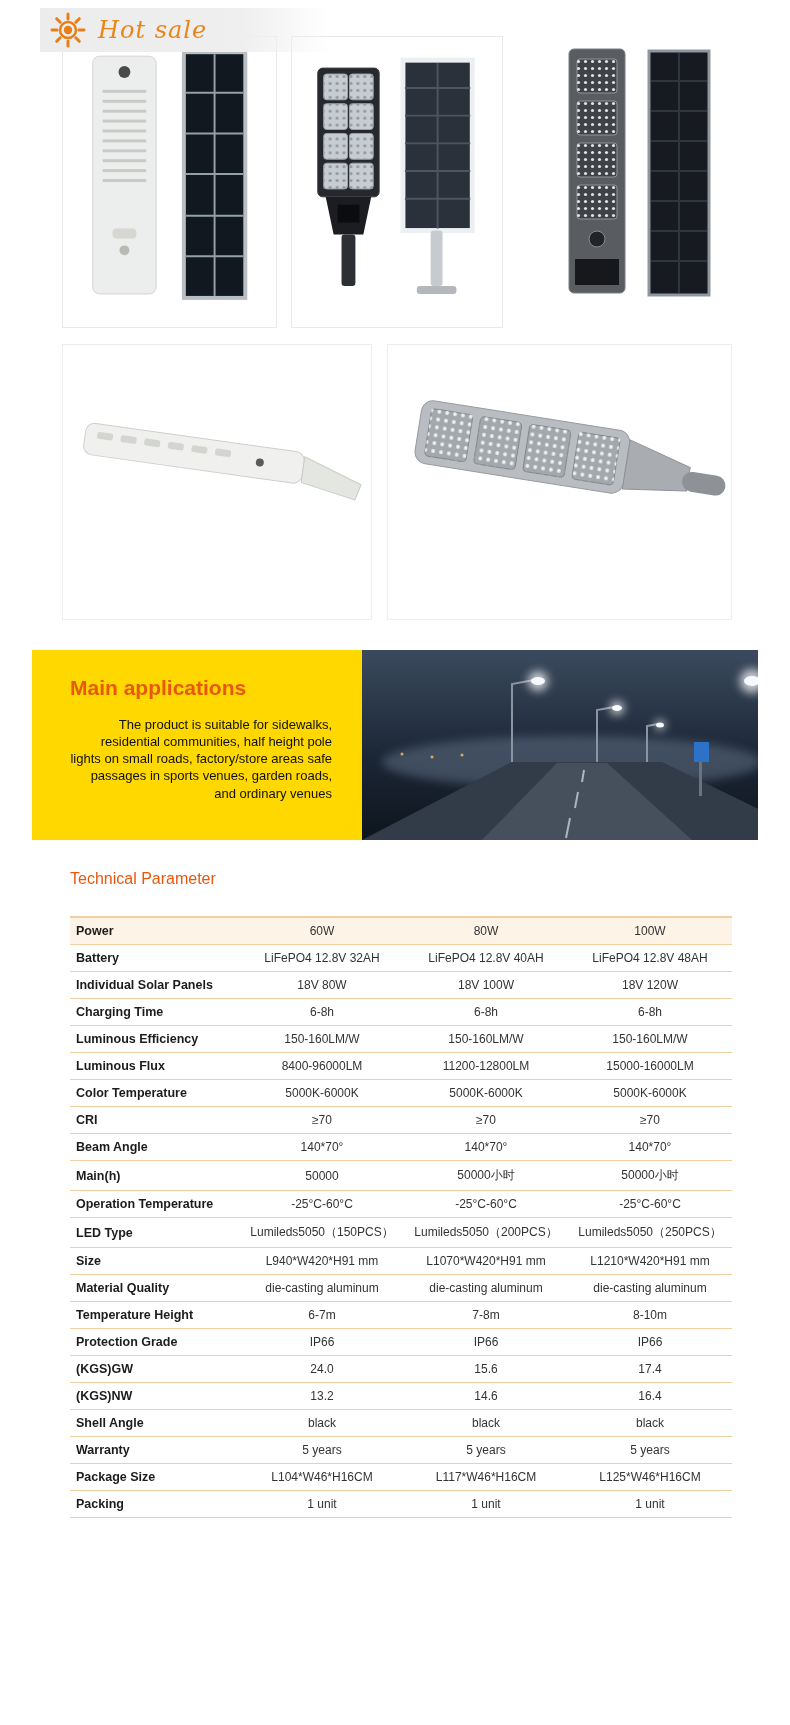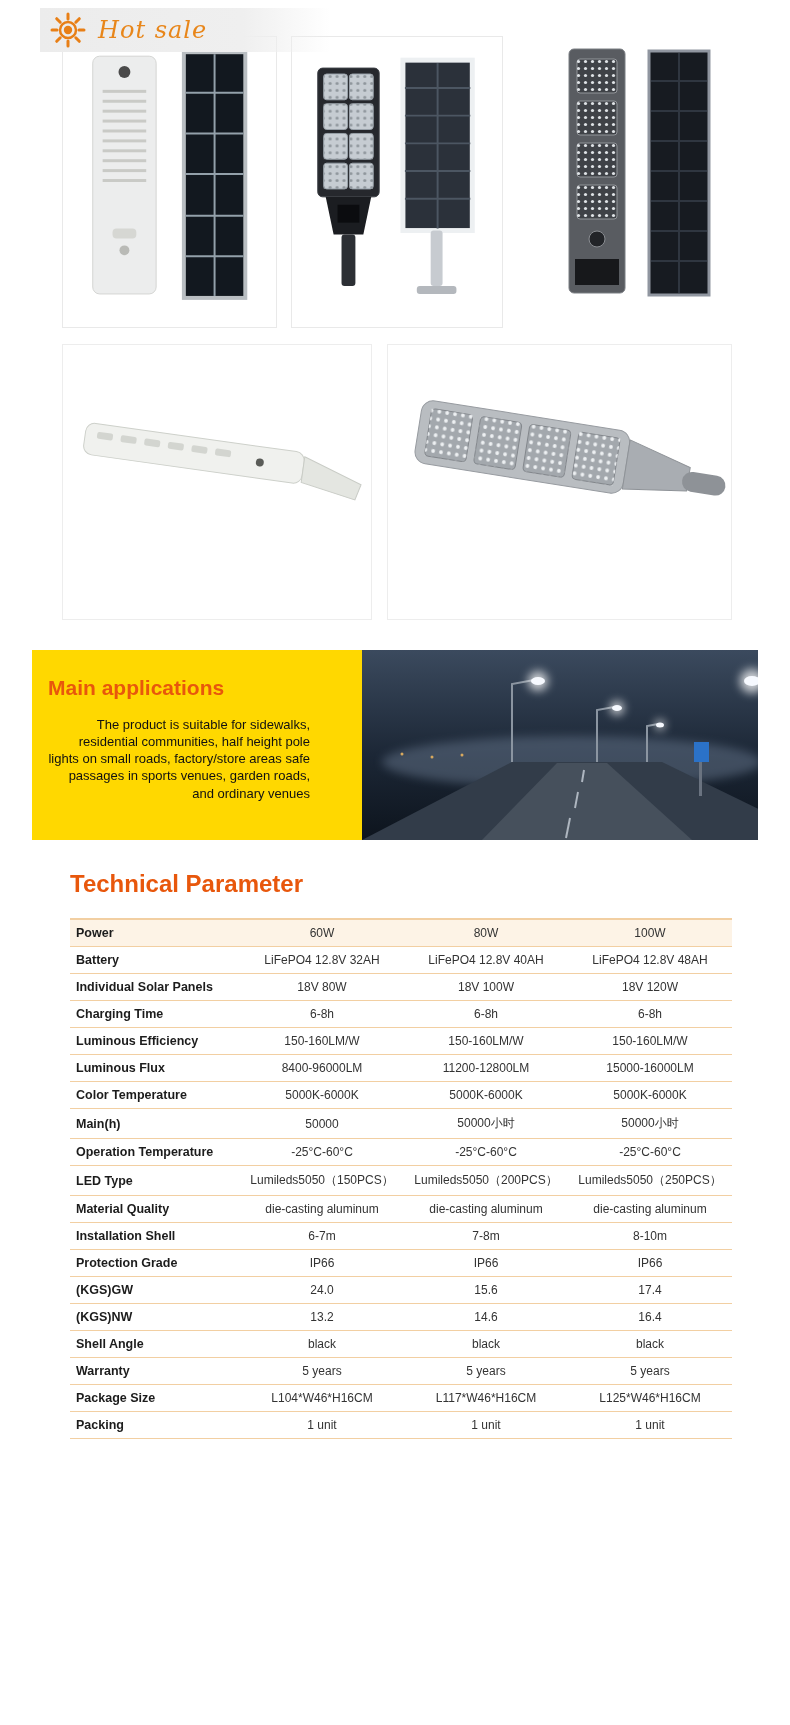--- a/index.html
+++ b/index.html
@@ -32,29 +32,29 @@
   .pbox svg{width:100%;height:100%;}
 
   .row2{display:flex;margin:16px 0 0 30px;gap:15px;}
   .pbox2{height:276px;background:#fff;border:1px solid #ededed;display:flex;align-items:center;justify-content:center;}
   .pbox2.left{width:310px;}
   .pbox2.right{width:345px;}
   .pbox2 svg{width:100%;height:100%;}
 
   
   .apps{display:flex;margin-top:30px;height:190px;width:790px;}
-  .apps-left{width:330px;background:var(--apps-yellow);padding:26px 30px 0 16px;}
+  .apps-left{width:330px;background:var(--apps-yellow);padding:26px 30px 0 38px;}
   .apps-title{color:var(--accent);font-size:21px;font-weight:bold;margin-bottom:16px;}
   .apps-body{font-size:13px;line-height:1.32;color:#111;max-width:262px;text-align:right;}
   .apps-photo{flex:1;position:relative;overflow:hidden;}
   .apps-photo svg{width:100%;height:100%;display:block;}
 
   
   .tech{margin:30px 0 0 38px;width:662px;}
-  .tech-title{color:var(--accent);font-size:24px;font-weight:bold;margin-bottom:20px;}
+  .tech-title{color:var(--accent);font-size:16px;font-weight:normal;margin-bottom:28px;}
   table.params{width:662px;border-collapse:collapse;border-top:2px solid var(--table-line);}
   table.params tr{border-bottom:1px solid var(--table-line);}
   table.params tr:first-child{background:#fdf3e6;}
   td.label-cell{
     width:170px;font-weight:bold;font-size:12.5px;color:#1c1c1c;
     padding:6px 4px 6px 6px;text-align:left;
   }
   td.value-cell{
     width:164px;font-size:12px;color:#333;text-align:center;padding:6px 2px;
   }
@@ -332,45 +332,63 @@
             <td class="value-cell">11200-12800LM</td>
             <td class="value-cell">15000-16000LM</td>
           </tr>
           <tr>
             <td class="label-cell">Color Temperature</td>
             <td class="value-cell">5000K-6000K</td>
             <td class="value-cell">5000K-6000K</td>
             <td class="value-cell">5000K-6000K</td>
           </tr>
           <tr>
+            <td class="label-cell">CRI</td>
+            <td class="value-cell">≥70</td>
+            <td class="value-cell">≥70</td>
+            <td class="value-cell">≥70</td>
+          </tr>
+          <tr>
+            <td class="label-cell">Beam Angle</td>
+            <td class="value-cell">140*70°</td>
+            <td class="value-cell">140*70°</td>
+            <td class="value-cell">140*70°</td>
+          </tr>
+          <tr>
             <td class="label-cell">Main(h)</td>
             <td class="value-cell">50000</td>
             <td class="value-cell">50000小时</td>
             <td class="value-cell">50000小时</td>
           </tr>
           <tr>
             <td class="label-cell">Operation Temperature</td>
             <td class="value-cell">-25°C-60°C</td>
             <td class="value-cell">-25°C-60°C</td>
             <td class="value-cell">-25°C-60°C</td>
           </tr>
           <tr>
             <td class="label-cell">LED Type</td>
             <td class="value-cell">Lumileds5050（150PCS）</td>
             <td class="value-cell">Lumileds5050（200PCS）</td>
             <td class="value-cell">Lumileds5050（250PCS）</td>
           </tr>
           <tr>
+            <td class="label-cell">Size</td>
+            <td class="value-cell">L940*W420*H91 mm</td>
+            <td class="value-cell">L1070*W420*H91 mm</td>
+            <td class="value-cell">L1210*W420*H91 mm</td>
+          </tr>
+          <tr>
             <td class="label-cell">Material Quality</td>
             <td class="value-cell">die-casting aluminum</td>
             <td class="value-cell">die-casting aluminum</td>
             <td class="value-cell">die-casting aluminum</td>
           </tr>
           <tr>
-            <td class="label-cell">Installation Shell</td>
+            <td class="label-cell">Temperature Height</td>
             <td class="value-cell">6-7m</td>
             <td class="value-cell">7-8m</td>
             <td class="value-cell">8-10m</td>
           </tr>
           <tr>
             <td class="label-cell">Protection Grade</td>
             <td class="value-cell">IP66</td>
             <td class="value-cell">IP66</td>
             <td class="value-cell">IP66</td>
           </tr>

